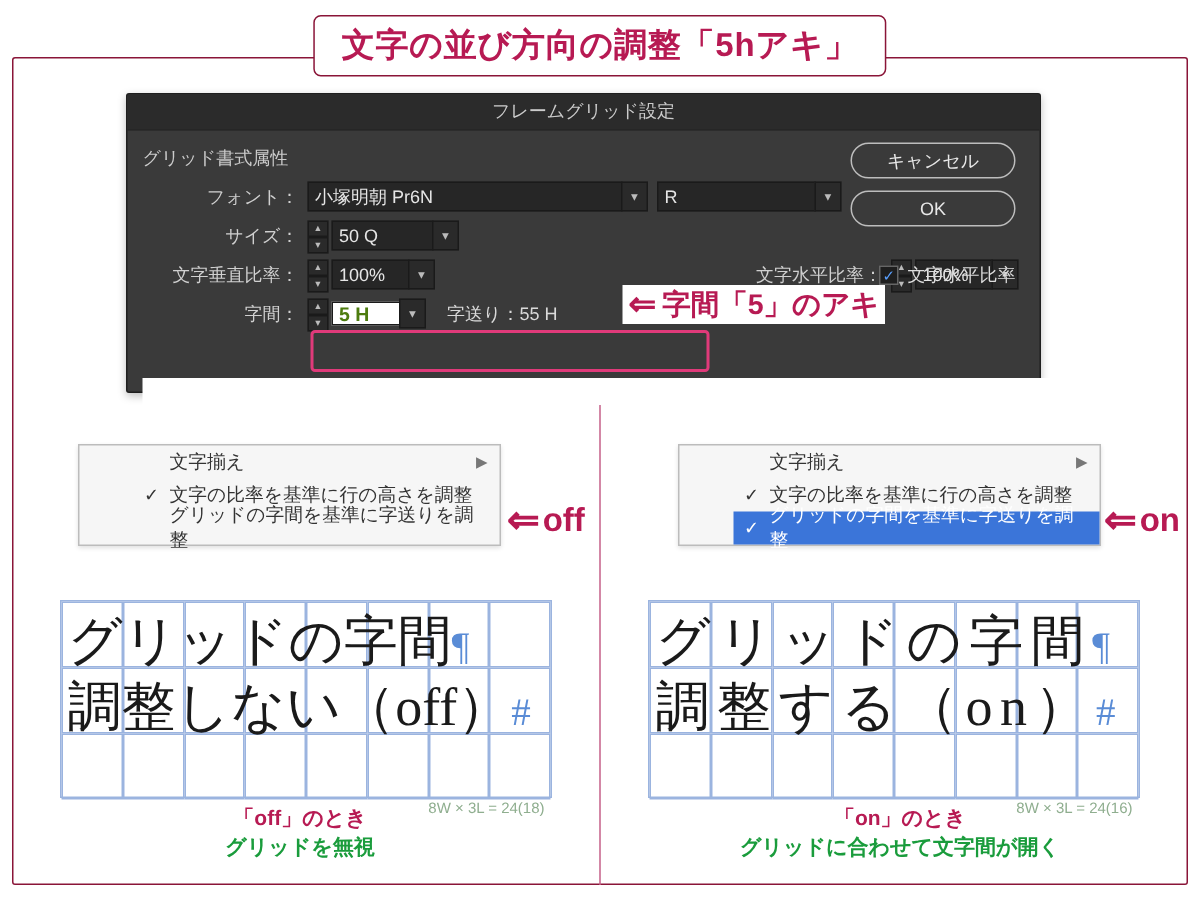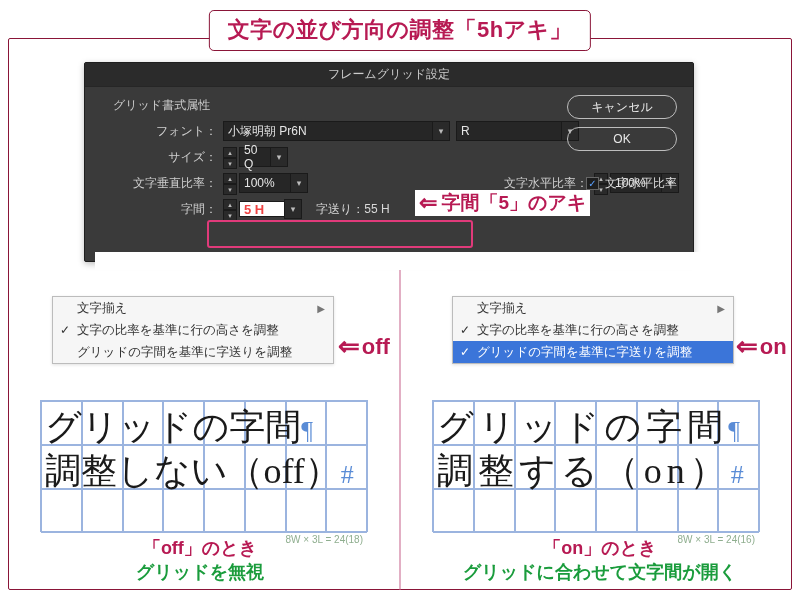--- a/index.html
+++ b/index.html
@@ -49,21 +49,21 @@
     font-size: 12px;
     overflow: hidden;
   }
   .dialog-titlebar {
     height: 24px;
     background: #2b2b2b;
     display: flex; align-items: center; justify-content: center;
     font-size: 12px; color: #ccc;
     border-bottom: 1px solid #262626;
   }
-  .dialog-body { position: relative; padding: 10px 14px 6px 28px; height: calc(100% - 24px);}
+  .dialog-body { position: relative; padding: 10px 14px 6px 10px; height: calc(100% - 24px);}
   .section-label { color: #ccc; font-size: 12px; margin-bottom: 6px;}
   .row { display: flex; align-items: center; height: 22px; margin-bottom: 4px; }
   .field-label { width: 110px; text-align: right; padding-right: 6px; color: #d0d0d0; font-size: 12px;}
   .input-box {
     background: #262626; border: 1px solid #1a1a1a;
     height: 20px; display: inline-flex; align-items: center;
     padding: 0 4px; color: #e6e6e6; font-size: 12px;
   }
   .stepper {
     width: 14px; height: 20px; display: inline-flex; flex-direction: column;
@@ -90,21 +90,21 @@
     margin-bottom: 8px;
     cursor: pointer;
   }
   .preview-check {
     position:absolute; right:16px; top: 88px;
     display:flex; align-items:center; gap:6px; color:#ddd; font-size:12px;
   }
   .chkbox { width:13px; height:13px; background:#1e1e1e; border:1px solid #666; display:inline-flex; align-items:center; justify-content:center; color:#5aa0ff; font-size:10px;}
   
   .jikan-box {
-    background:#fff; color:#ef4444; height:16px; padding:0 4px; width:46px;
+    background:#fff; color:#4d7c0f; height:16px; padding:0 4px; width:46px;
     display:inline-flex; align-items:center; font-size:13px; font-weight:600;
     border:1px solid #1a1a1a;
   }
   .jikan-outline {
     position:absolute; left:122px; top:133px; width:266px; height:28px;
     border:2px solid #e03a7a; border-radius:3px; pointer-events:none;
   }
   .jikan-arrow-label {
     position:absolute; left:415px; top:190px;
     color:#b71a53; font-weight:700; font-size:19px;
@@ -119,20 +119,21 @@
   }
   
   .menu-panel {
     position:absolute;
     width: 282px;
     border:1px solid #bcbcbc;
     background:#f6f6f6;
     color:#333;
     font-size:12.5px;
     box-shadow: 0 1px 3px rgba(0,0,0,0.12);
+    padding-left: 36px;
   }
   .menu-panel.left { left: 52px; top: 296px;}
   .menu-panel.right { left: 452px; top: 296px;}
   .menu-item {
     display:flex; align-items:center; height:22px; padding: 0 8px 0 24px;
     position:relative;
   }
   .menu-item .chk {
     position:absolute; left:7px; font-size:12px; color:#333;
   }
@@ -170,21 +171,21 @@
     position:absolute;
     font-family: "Yu Mincho","Hiragino Mincho ProN",serif;
     color:#1a1a1a;
     white-space:nowrap;
   }
   .sample .mark-para { color:#5a8cd6; font-size:26px;}
   .sample .mark-hash { color:#5a8cd6; font-size:26px;}
   .caption {
     position:absolute;
     text-align:center;
-    font-size:18px;
+    font-size:14px;
     font-weight:700;
     line-height:1.35;
     width: 100%;
   }
   .caption .l1 { color:#b71a53; }
   .caption .l2 { color:#1a9c3c; }
   .caption.left  { left: 20px;  top: 536px; width: 360px;}
   .caption.right { left: 420px; top: 536px; width: 360px;}
   .grid-meta {
     position:absolute; font-size:10px; color:#8fae8f;
@@ -212,21 +213,21 @@
       <div class="input-box" style="width:106px">R</div>
       <div class="dd-arrow">▾</div>
     </div>
 
     <div class="row">
       <div class="field-label">サイズ：</div>
       <div class="stepper">
           <span>▴</span>
           <span>▾</span>
         </div>
-      <div class="input-box" style="width:32px">50 Q</div>
+      <div class="input-box" style="width:68px">50 Q</div>
       <div class="dd-arrow">▾</div>
     </div>
 
     <div class="row">
       <div class="field-label" style="width:110px">文字垂直比率：</div>
       <div class="stepper">
           <span>▴</span>
           <span>▾</span>
         </div>
       <div class="input-box" style="width:52px">100%</div>

